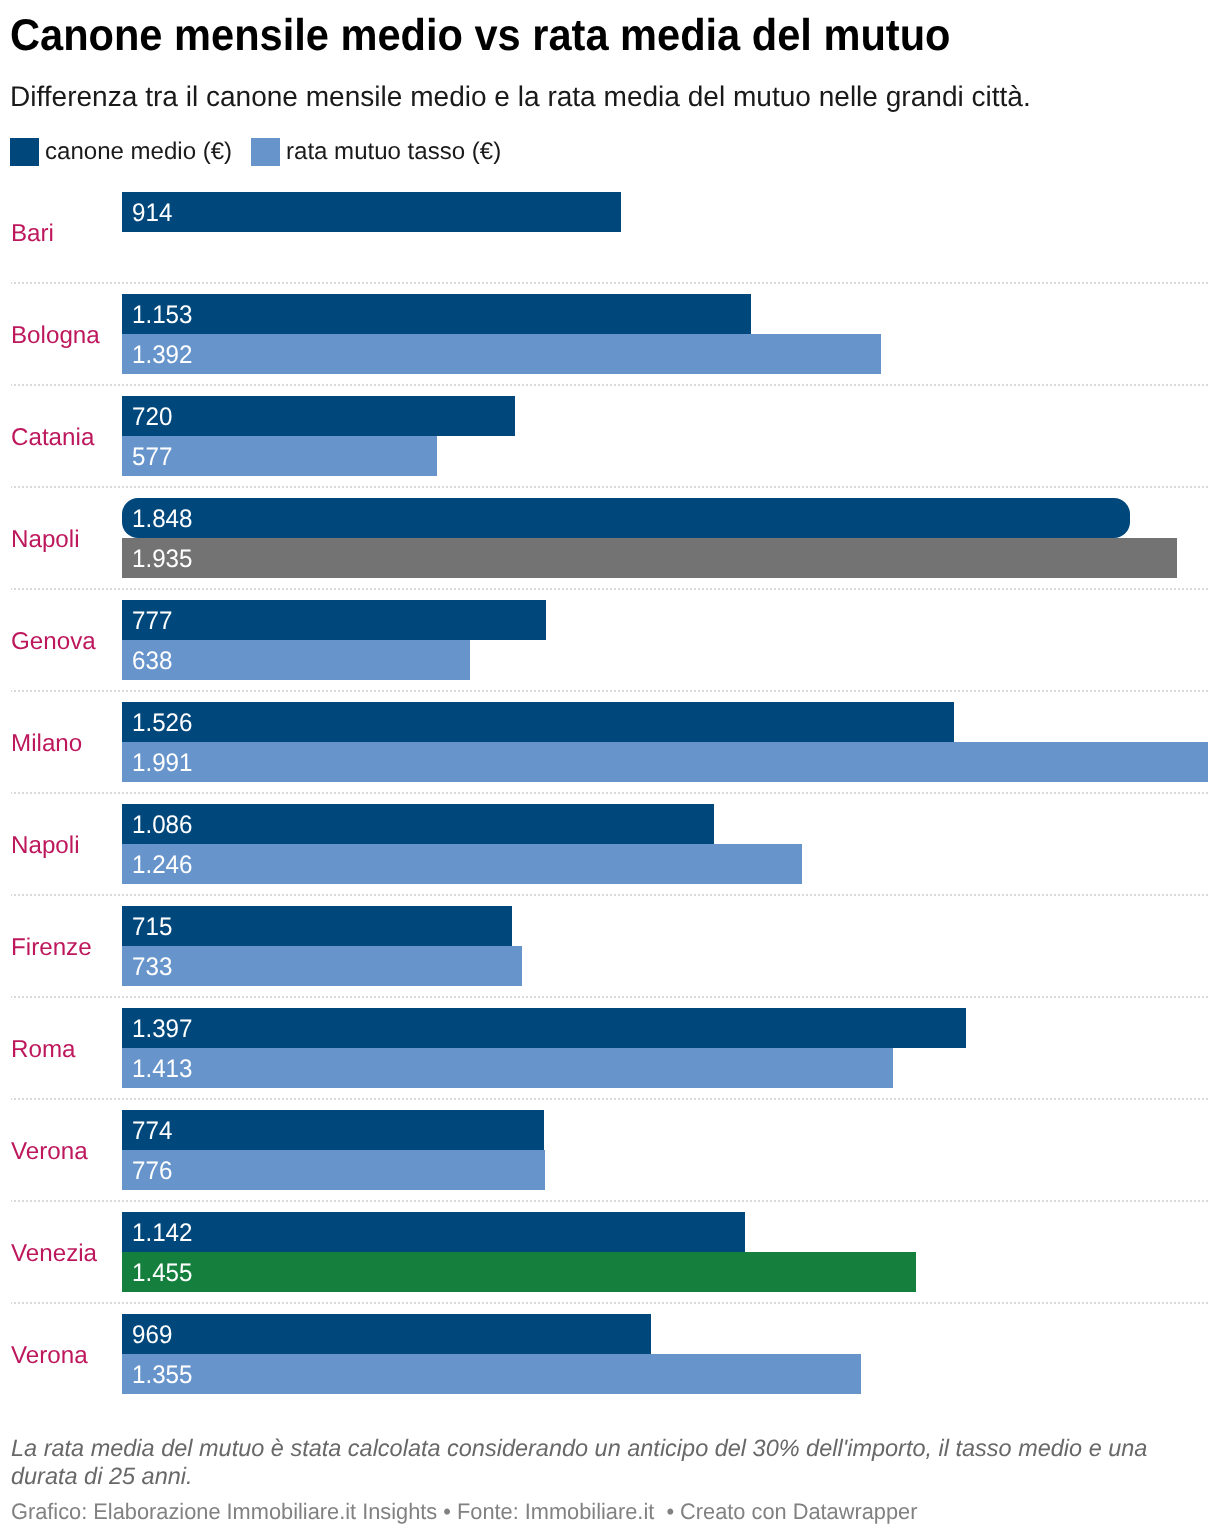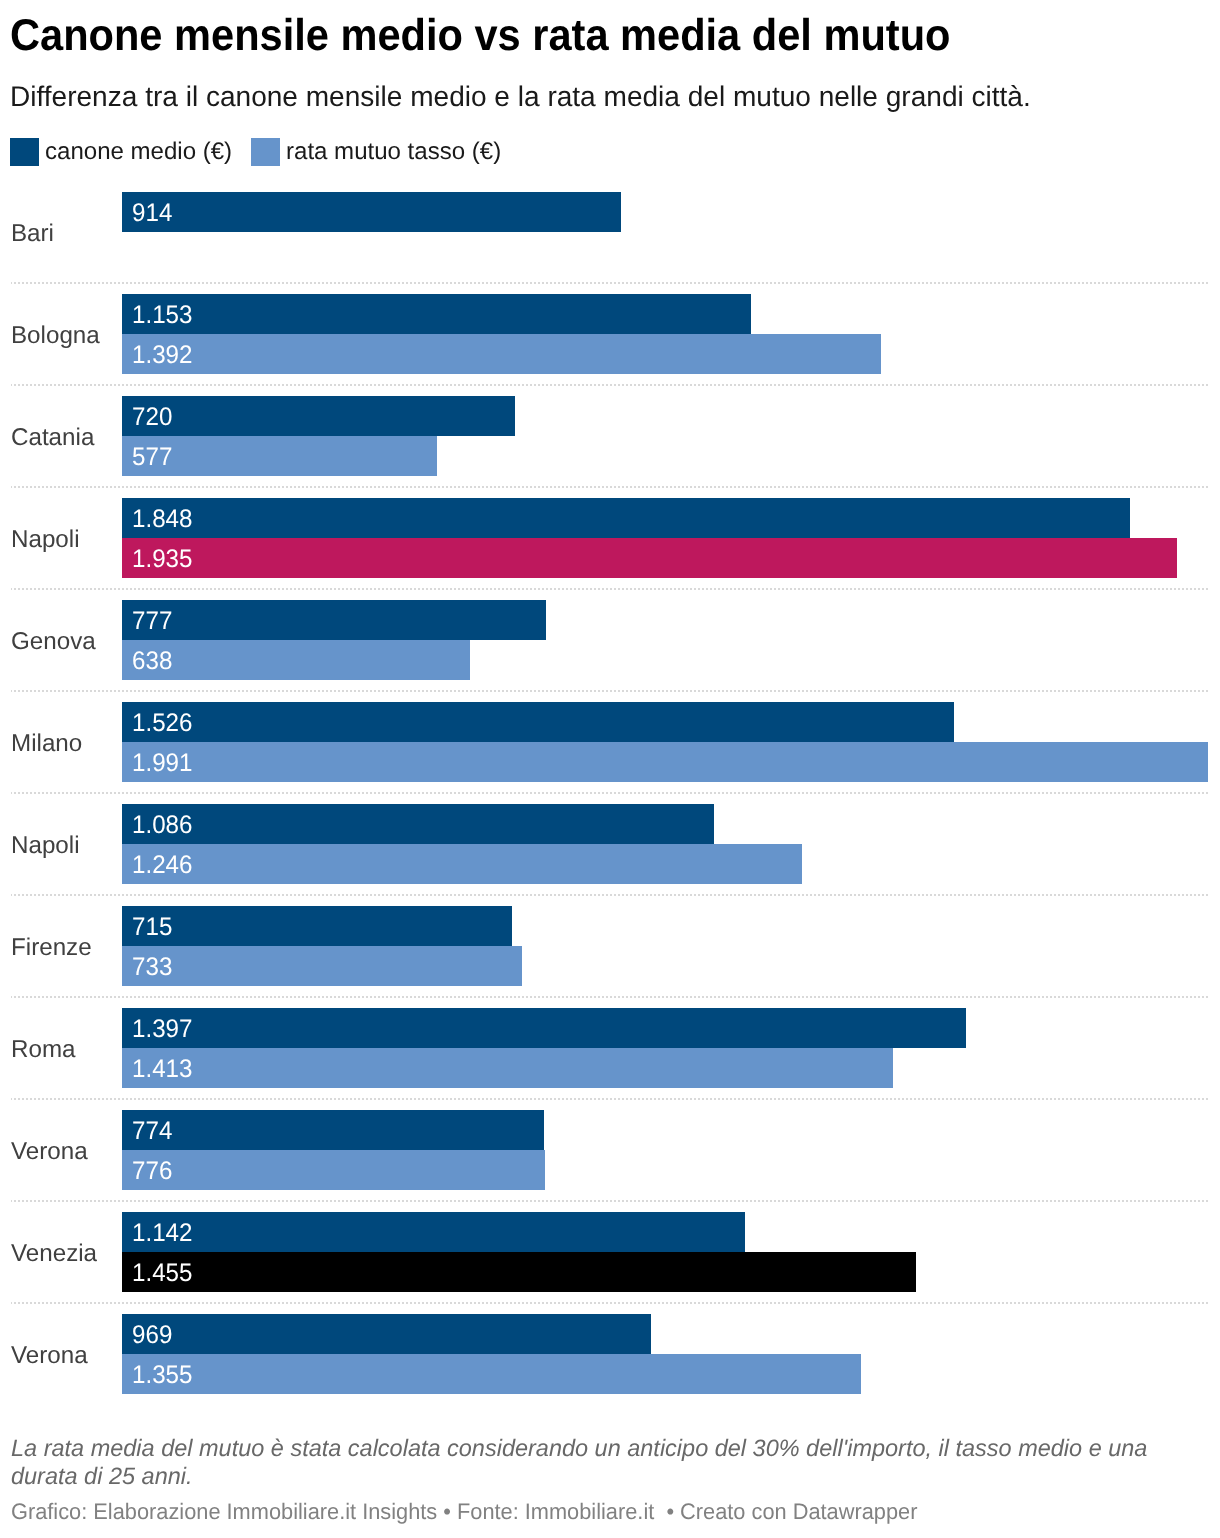--- a/index.html
+++ b/index.html
@@ -37,21 +37,21 @@
     font-size:24.1px; color:#1a1a1a; white-space:nowrap;
     transform:scaleX(0.998); transform-origin:0 50%;
   }
 
   
   .plot { position:absolute; left:0; top:0; width:1220px; }
   .row { position:absolute; left:0; width:1220px; height:80px; }
   .row-label {
     position:absolute; left:11px; top:2.3px; height:80px;
     display:flex; align-items:center;
-    font-size:24.3px; color:#404040; white-space:nowrap;
+    font-size:24.3px; color:#be185d; white-space:nowrap;
     transform:scaleX(0.995); transform-origin:0 50%;
   }
   .bar { position:absolute; left:122px; height:40px; overflow:hidden; }
   .bar-a { top:0px; }
   .bar-b { top:40px; }
   .bar-value {
     position:absolute; left:10.3px; top:1.5px; height:40px;
     display:flex; align-items:center;
     font-size:25.4px; color:#ffffff; white-space:nowrap;
     transform:scaleX(0.952); transform-origin:0 50%;
@@ -116,24 +116,24 @@
         <div class="bar bar-a" style="width: 392.73px; background: rgb(0, 72, 124);">
           <span class="bar-value">720</span>
         </div>
         <div class="bar bar-b" style="width: 314.73px; background: rgb(102, 148, 203);">
           <span class="bar-value">577</span>
         </div>
       </div>
       <div class="divider" style="top: 486.2px;"></div>
       <div class="row" style="top: 497.7px;">
         <div class="row-label">Napoli</div>
-        <div class="bar bar-a" style="width: 1008px; background: rgb(0, 72, 124);">
+        <div class="bar bar-a" style="width: 1008px; background: rgb(0, 72, 124); border-radius: 16px;">
           <span class="bar-value">1.848</span>
         </div>
-        <div class="bar bar-b" style="width: 1055.45px; background: #be185d;">
+        <div class="bar bar-b" style="width: 1055.45px; background: #737373;">
           <span class="bar-value">1.935</span>
         </div>
       </div>
       <div class="divider" style="top: 588.2px;"></div>
       <div class="row" style="top: 599.7px;">
         <div class="row-label">Genova</div>
         <div class="bar bar-a" style="width: 423.82px; background: rgb(0, 72, 124);">
           <span class="bar-value">777</span>
         </div>
         <div class="bar bar-b" style="width: 348px; background: rgb(102, 148, 203);">
@@ -189,21 +189,21 @@
         <div class="bar bar-b" style="width: 423.27px; background: rgb(102, 148, 203);">
           <span class="bar-value">776</span>
         </div>
       </div>
       <div class="divider" style="top: 1200.2px;"></div>
       <div class="row" style="top: 1211.7px;">
         <div class="row-label">Venezia</div>
         <div class="bar bar-a" style="width: 622.91px; background: rgb(0, 72, 124);">
           <span class="bar-value">1.142</span>
         </div>
-        <div class="bar bar-b" style="width: 793.64px; background: #000000;">
+        <div class="bar bar-b" style="width: 793.64px; background: #15803d;">
           <span class="bar-value">1.455</span>
         </div>
       </div>
       <div class="divider" style="top: 1302.2px;"></div>
       <div class="row" style="top: 1313.7px;">
         <div class="row-label">Verona</div>
         <div class="bar bar-a" style="width: 528.55px; background: rgb(0, 72, 124);">
           <span class="bar-value">969</span>
         </div>
         <div class="bar bar-b" style="width: 739.09px; background: rgb(102, 148, 203);">

